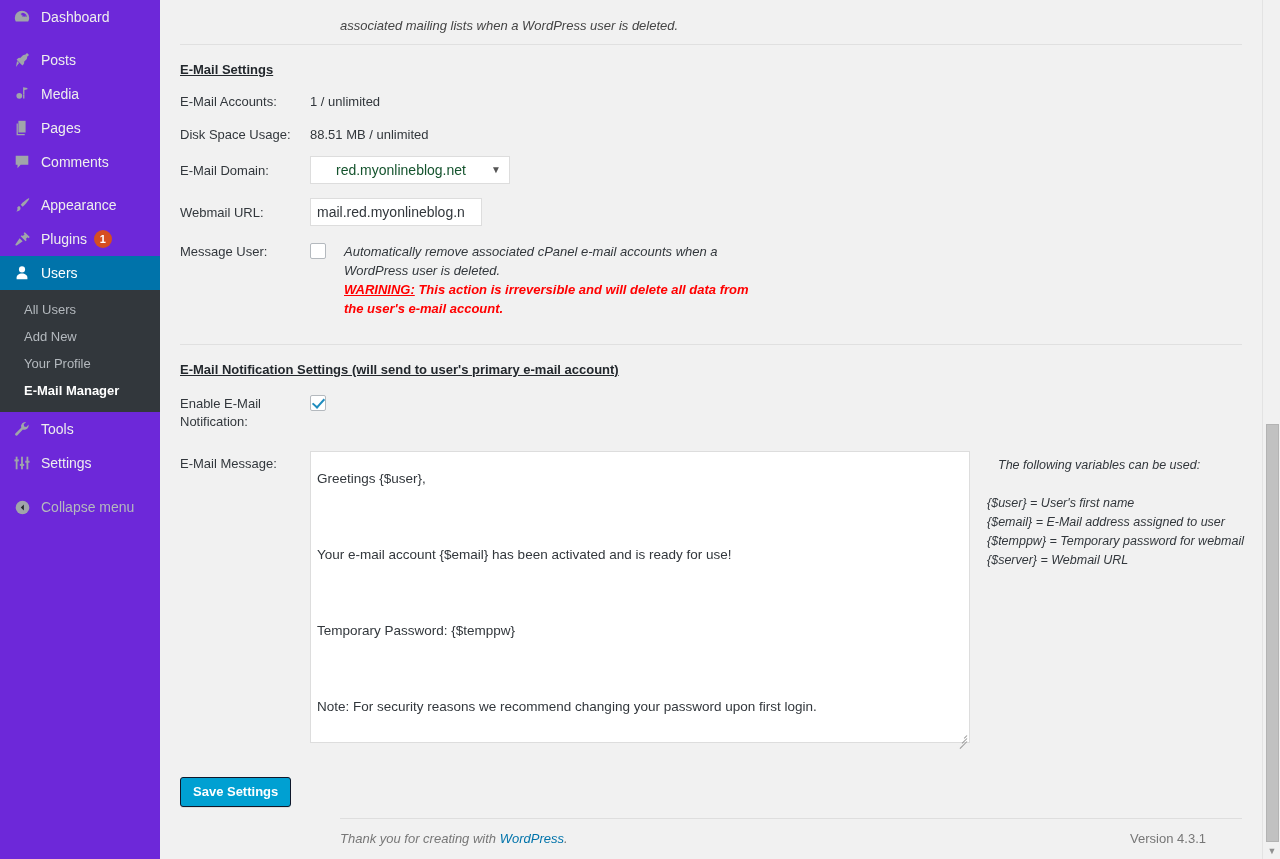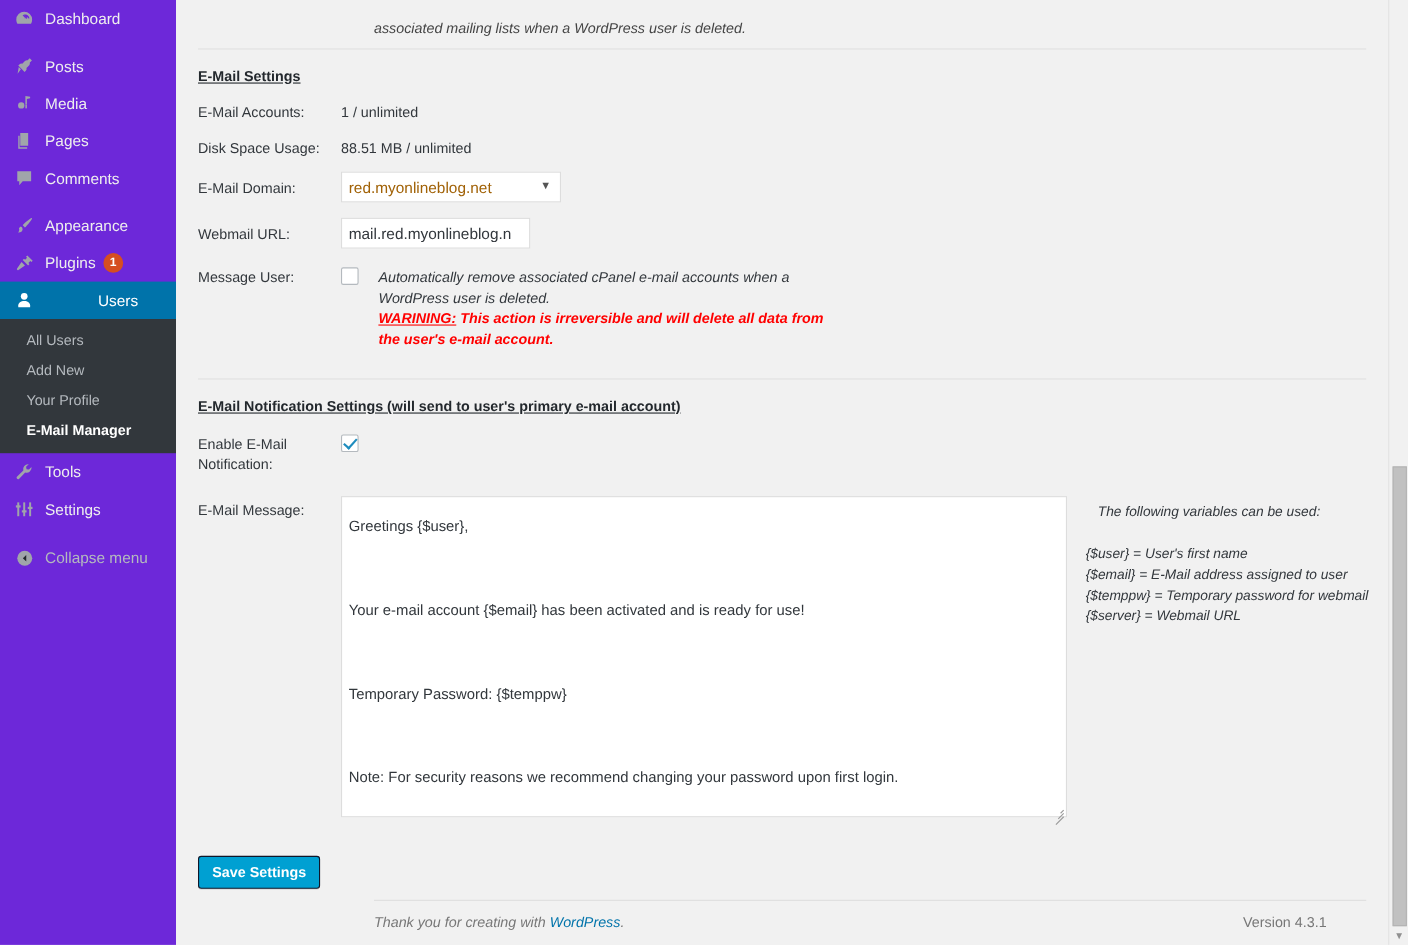--- a/index.html
+++ b/index.html
@@ -41,21 +41,20 @@
   .menu-item .mi-icon svg { display: block; }
   .menu-item .mi-label {
     font-size: 14px;
     font-weight: 400;
     white-space: nowrap;
   }
   .menu-item.current {
     background: #0073aa;
     color: #fff;
     font-weight: 400;
-    gap: 48px;
   }
   .menu-item.current .mi-label { color: #fff; }
   .menu-item.current::after {
     content: "";
     position: absolute; right: -8px; top: 50%;
     margin-top: -8px;
     border: 8px solid transparent;
     border-right-color: #f1f1f1;
   }
   .menu-sep { height: 9px; }
@@ -146,29 +145,30 @@
     color: #32373c;
     line-height: 18px;
     padding-top: 1px;
   }
 
   select.domain-select {
     width: 200px;
     height: 28px;
     font-size: 14px;
     font-family: "Liberation Sans", sans-serif;
-    color: #a16207;
+    color: #14532d;
     background: #fff;
     border: 1px solid #ddd;
     border-radius: 0;
     padding: 0 24px 0 6px;
     -webkit-appearance: none;
     appearance: none;
     line-height: 26px;
     cursor: pointer;
+    text-align: center;
   }
   .select-wrap { position: relative; display: inline-block; }
   .select-wrap .arrow {
     position: absolute; right: 9px; top: 50%;
     margin-top: -2px;
     pointer-events: none;
     font-size: 10px; color: #555;
     line-height: 4px;
   }
 

